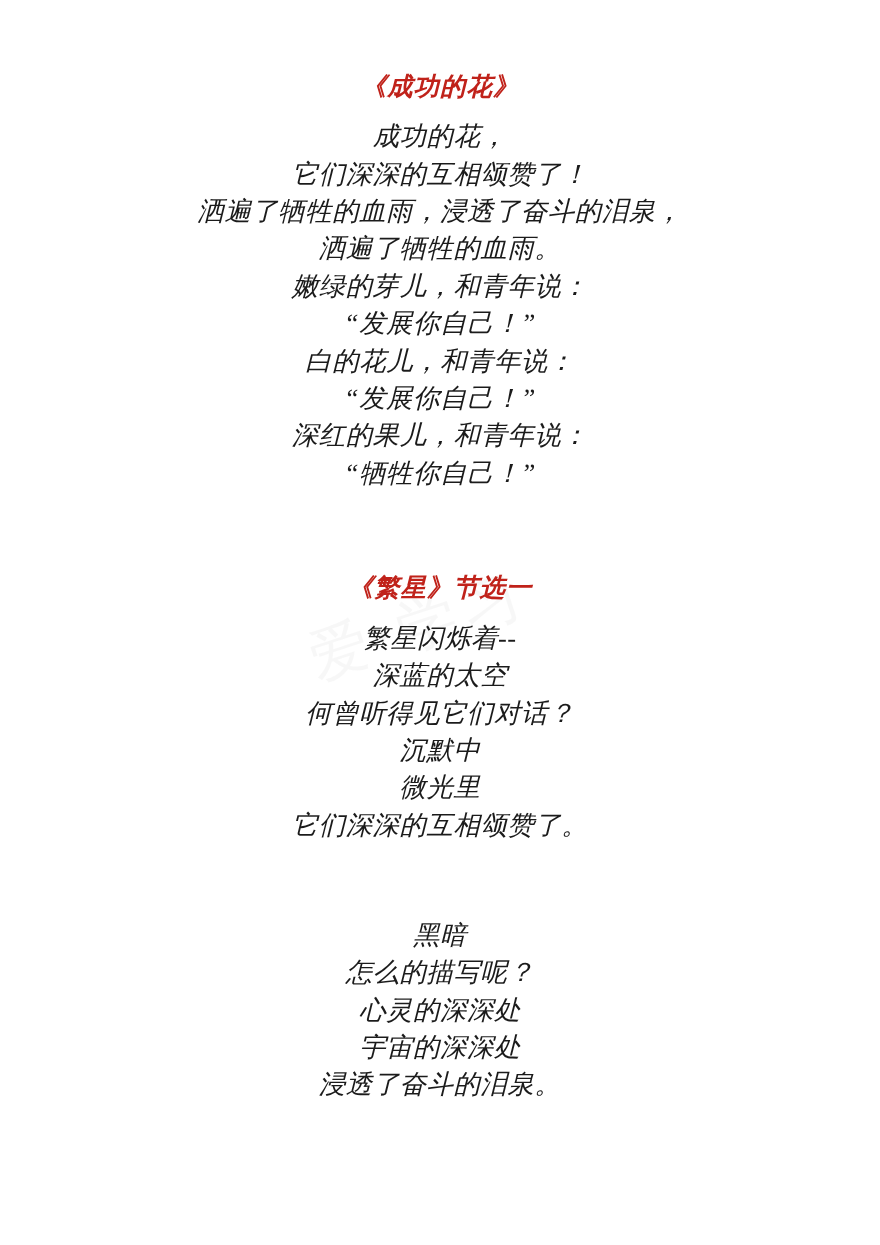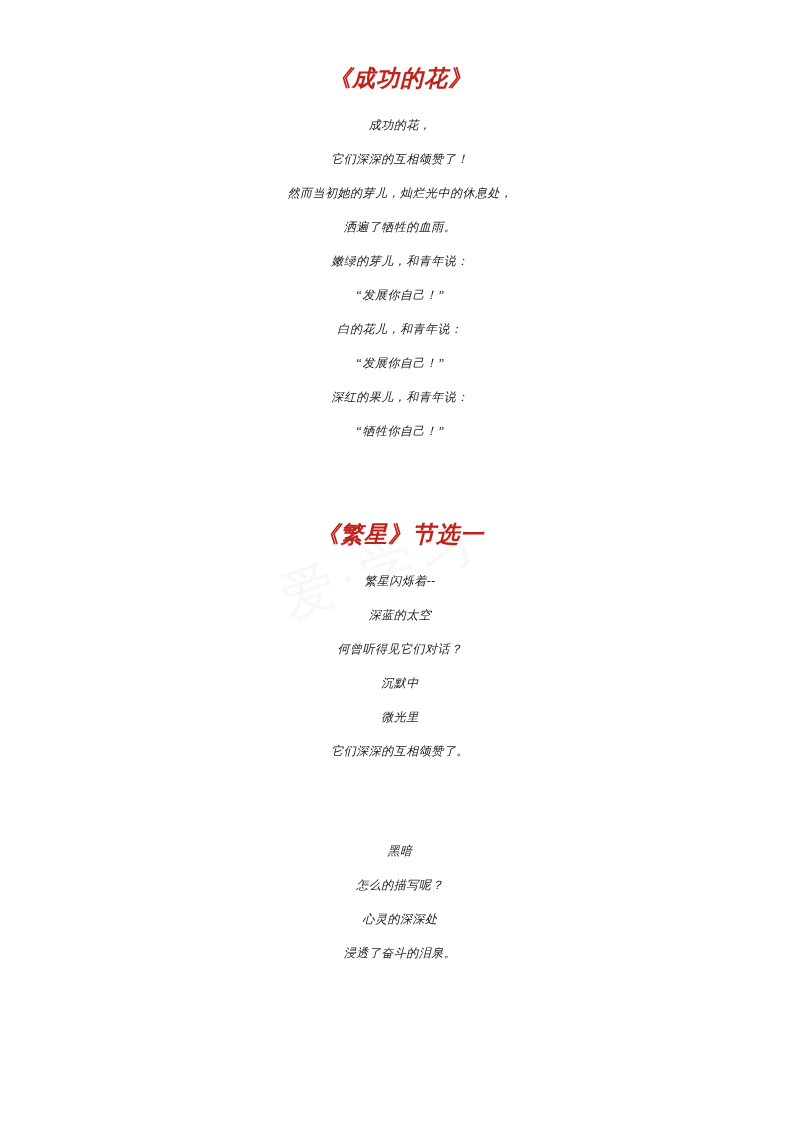--- a/index.html
+++ b/index.html
@@ -36,21 +36,21 @@
     font-size: 23px;
     font-weight: bold;
     letter-spacing: 1px;
     line-height: 34px;
     margin-bottom: 12px;
     font-family: "Liberation Serif", "DejaVu Serif", serif;
     font-style: italic;
   }
   .poem-line {
     color: #1b1b1b;
-    font-size: 12px;
+    font-size: 24px;
     line-height: 34px;
     letter-spacing: 0.5px;
     font-family: "Liberation Serif", "DejaVu Serif", serif;
     font-style: italic;
     white-space: pre;
   }
   .gap-1 { height: 70px; }
   .gap-2 { height: 66px; }
   .watermark {
     position: absolute;
@@ -74,21 +74,21 @@
 <div class="page">
 
   <div class="watermark">爱·学习</div>
 
   <div class="page-inner">
 
     <div class="poem">
       <div class="poem-title">《成功的花》</div>
       <div class="poem-line">成功的花，</div>
       <div class="poem-line">它们深深的互相颂赞了！</div>
-      <div class="poem-line">然而当初她的芽儿，灿烂光中的休息处，</div>
+      <div class="poem-line">洒遍了牺牲的血雨，浸透了奋斗的泪泉，</div>
       <div class="poem-line">洒遍了牺牲的血雨。</div>
       <div class="poem-line">嫩绿的芽儿，和青年说：</div>
       <div class="poem-line">“发展你自己！”</div>
       <div class="poem-line">白的花儿，和青年说：</div>
       <div class="poem-line">“发展你自己！”</div>
       <div class="poem-line">深红的果儿，和青年说：</div>
       <div class="poem-line">“牺牲你自己！”</div>
     </div>
 
     <div class="gap-1"></div>
@@ -102,17 +102,18 @@
       <div class="poem-line">微光里</div>
       <div class="poem-line">它们深深的互相颂赞了。</div>
     </div>
 
     <div class="gap-2"></div>
 
     <div class="poem">
       <div class="poem-line">黑暗</div>
       <div class="poem-line">怎么的描写呢？</div>
       <div class="poem-line">心灵的深深处</div>
+      <div class="poem-line">宇宙的深深处</div>
       <div class="poem-line">浸透了奋斗的泪泉。</div>
     </div>
 
   </div>
 </div>
 
 </body></html>

